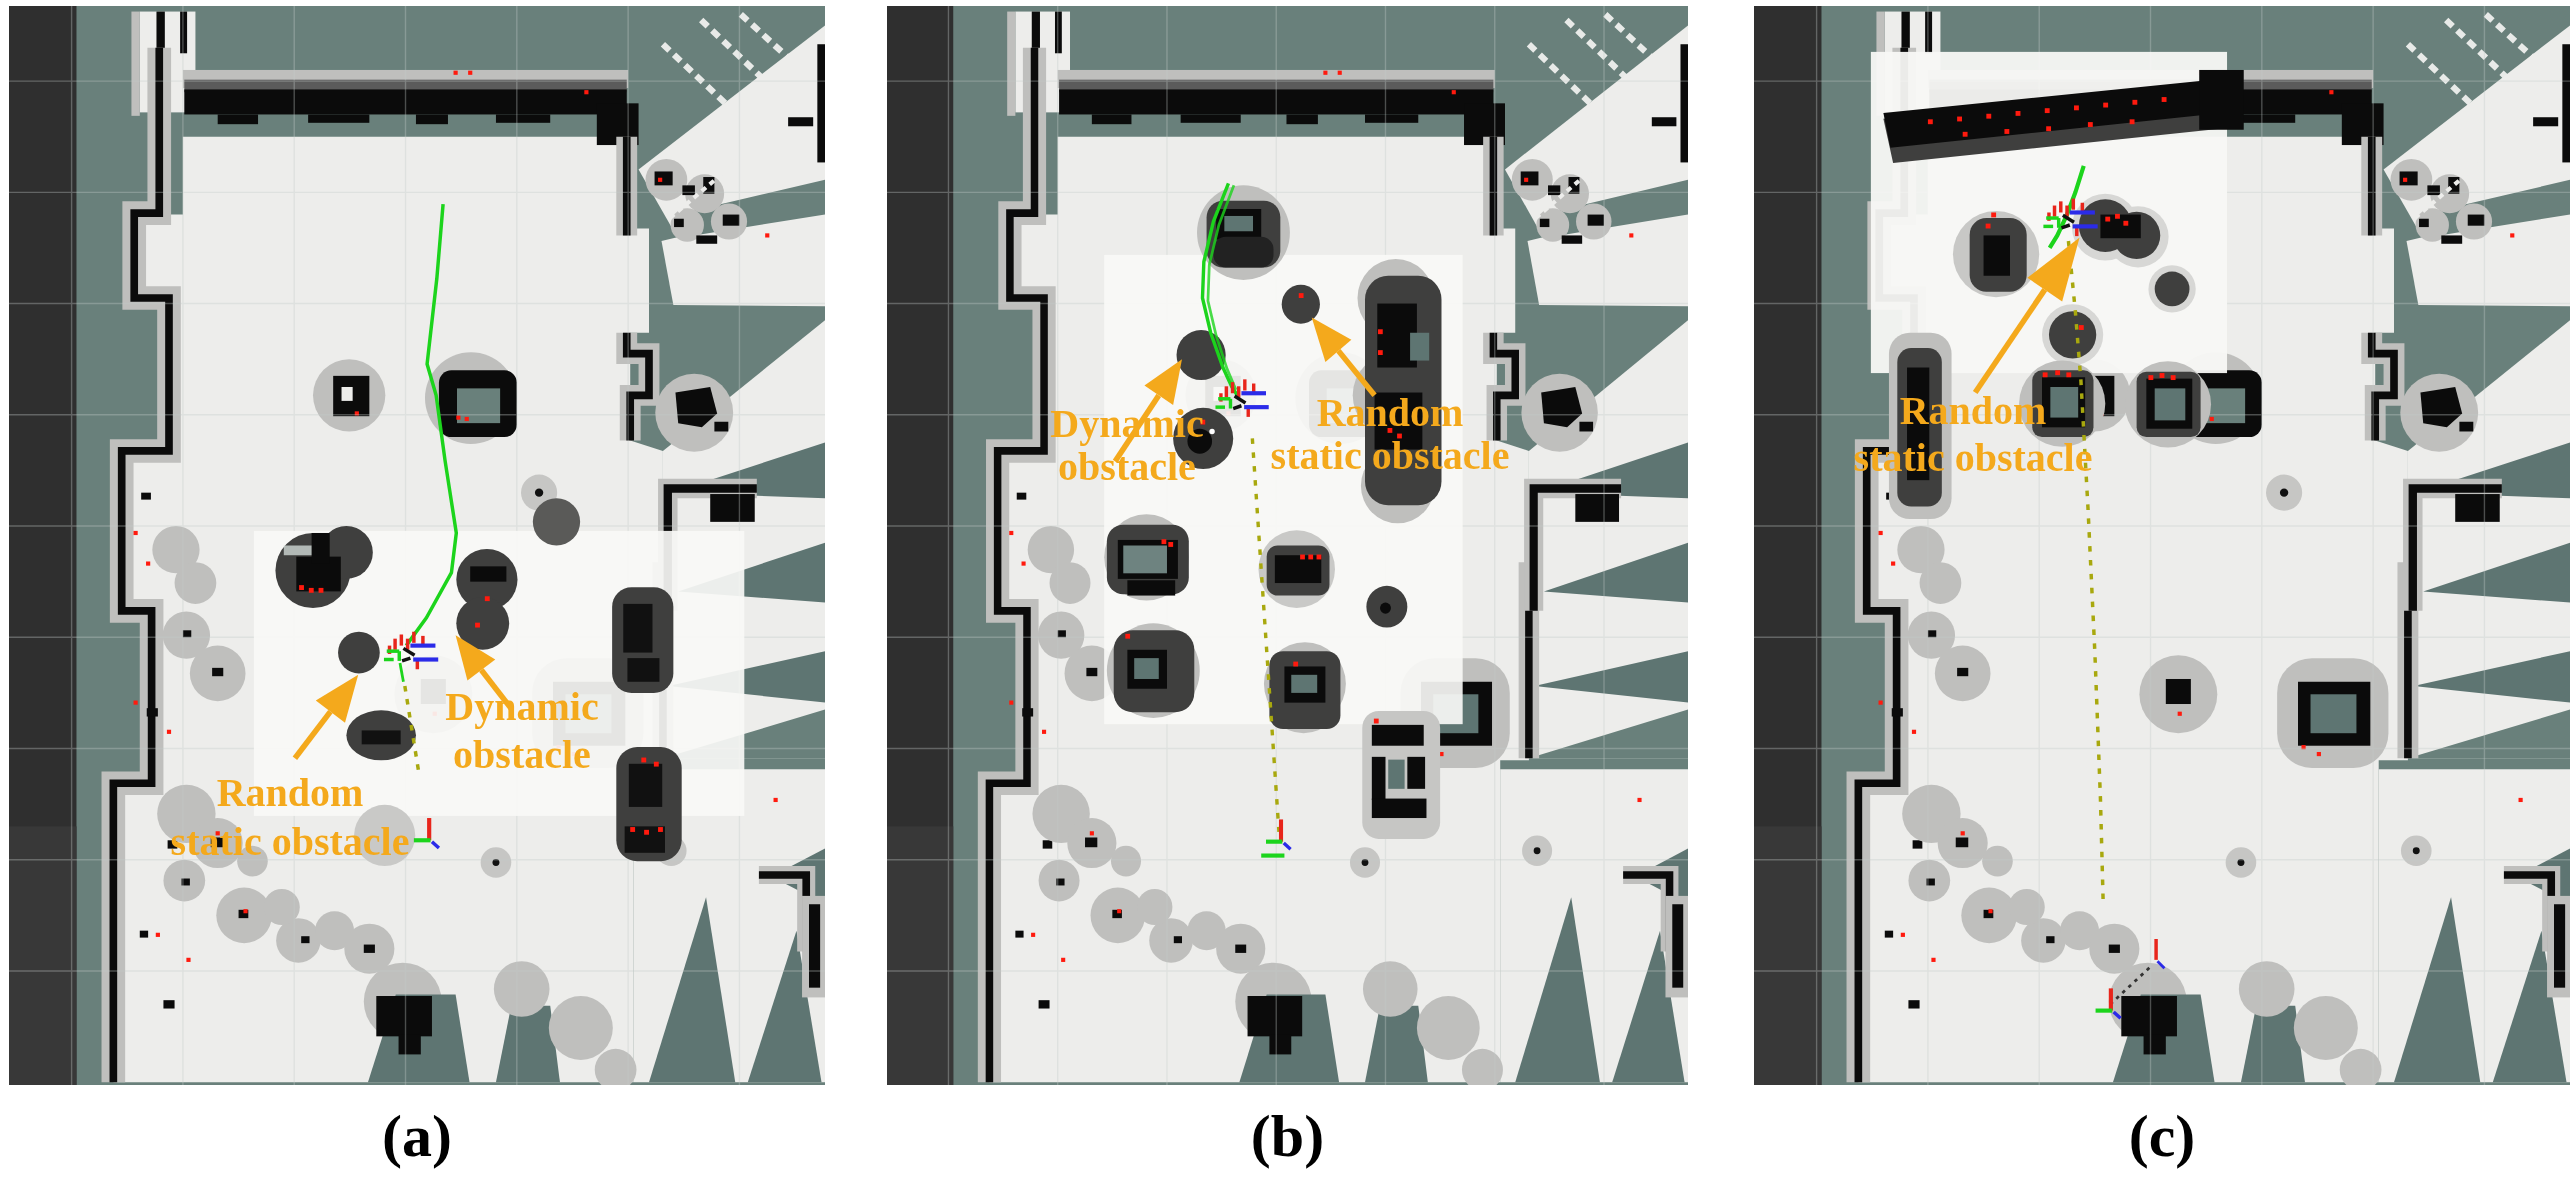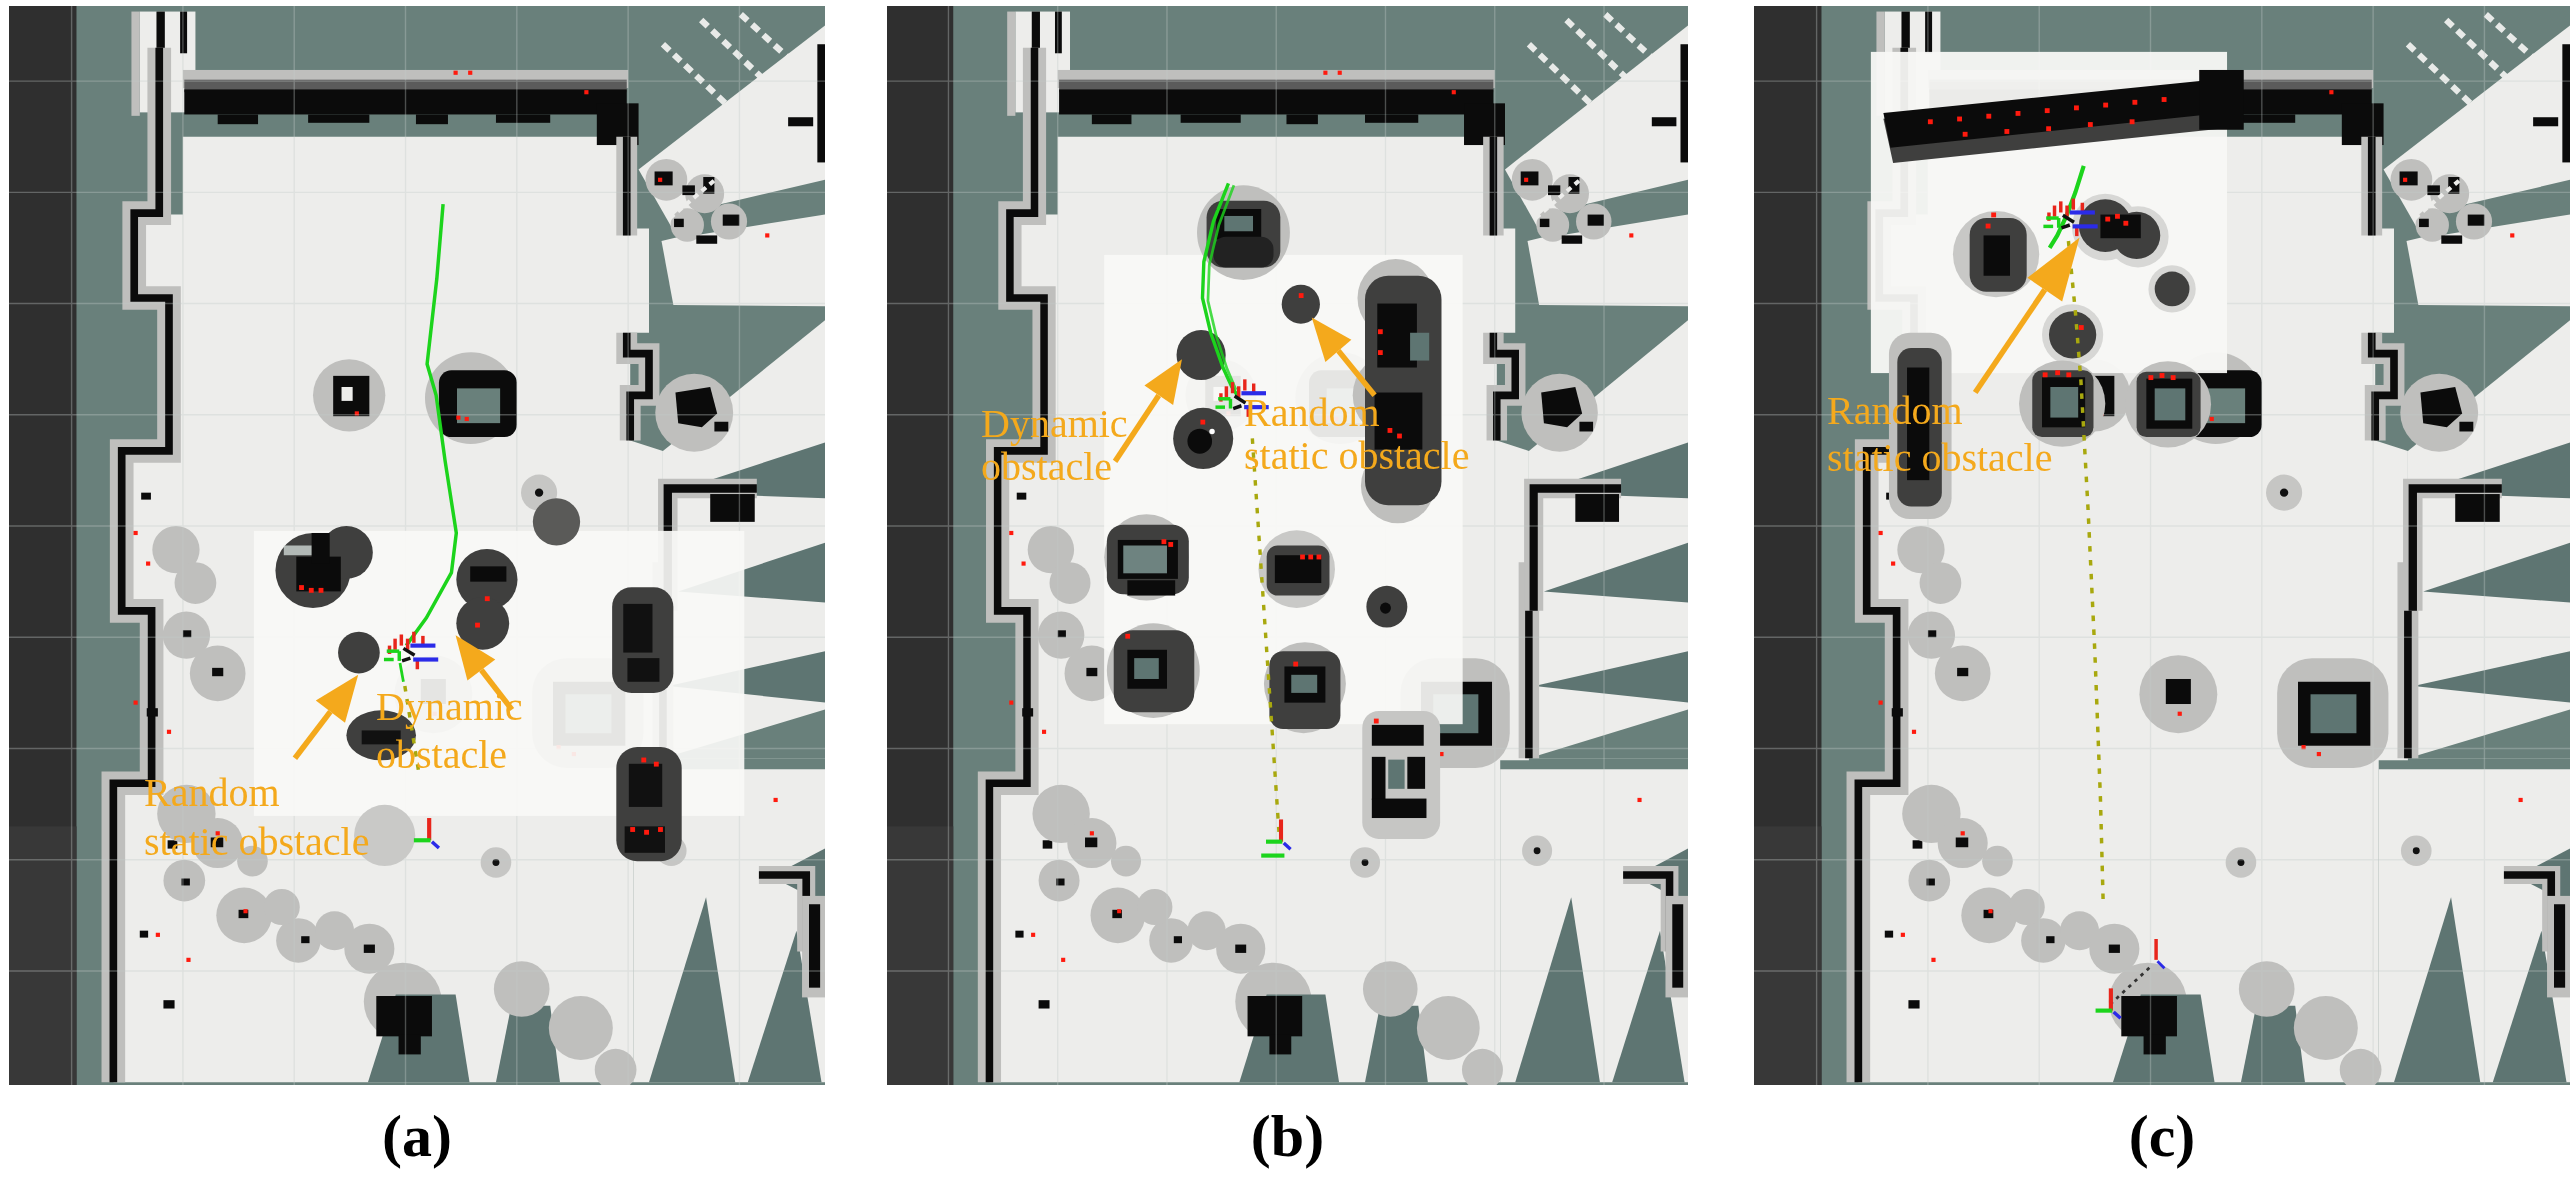--- a/index.html
+++ b/index.html
@@ -1,21 +1,21 @@
 <!DOCTYPE html>
 <html style="font-size:11px"><head>
 <meta charset="utf-8">
 <style>
   *{margin:0;padding:0;box-sizing:border-box}
   html,body{background:#ffffff;font-family:"Liberation Serif",serif}
   .stage{position:relative;width:2576px;height:1178px;background:#fff;overflow:hidden}
   .panel{position:absolute;top:5.6px;height:1079px;overflow:hidden}
   .panel > svg{display:block;width:100%;height:100%}
-  .ann{position:absolute;width:292px;text-align:left;color:#F4A91C;
-       font-size:40px;font-weight:400;white-space:nowrap;pointer-events:none}
+  .ann{position:absolute;width:292px;text-align:center;color:#F4A91C;
+       font-size:40px;font-weight:700;white-space:nowrap;pointer-events:none}
   .cap{position:absolute;top:1097px;height:81px;line-height:78px;text-align:center;
        font-weight:700;font-size:60px;color:#000}
 </style>
 </head>
 <body>
 
 <svg width="0" height="0" style="position:absolute" aria-hidden="true">
 <defs>
   <g id="robot-marker">
     <g stroke="#E8251B" stroke-width="5">

